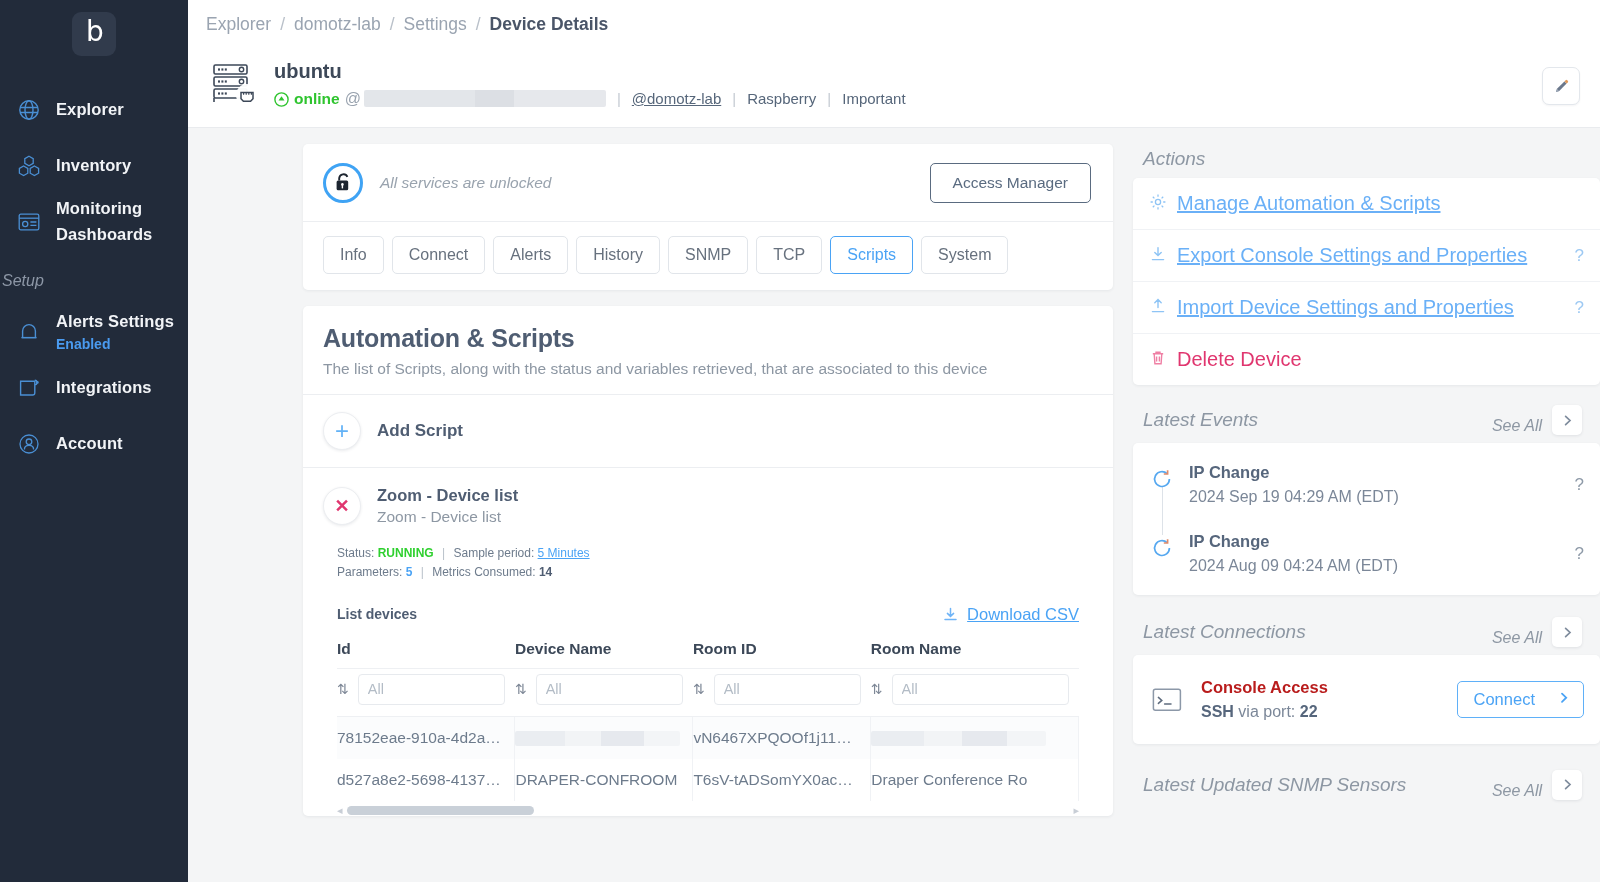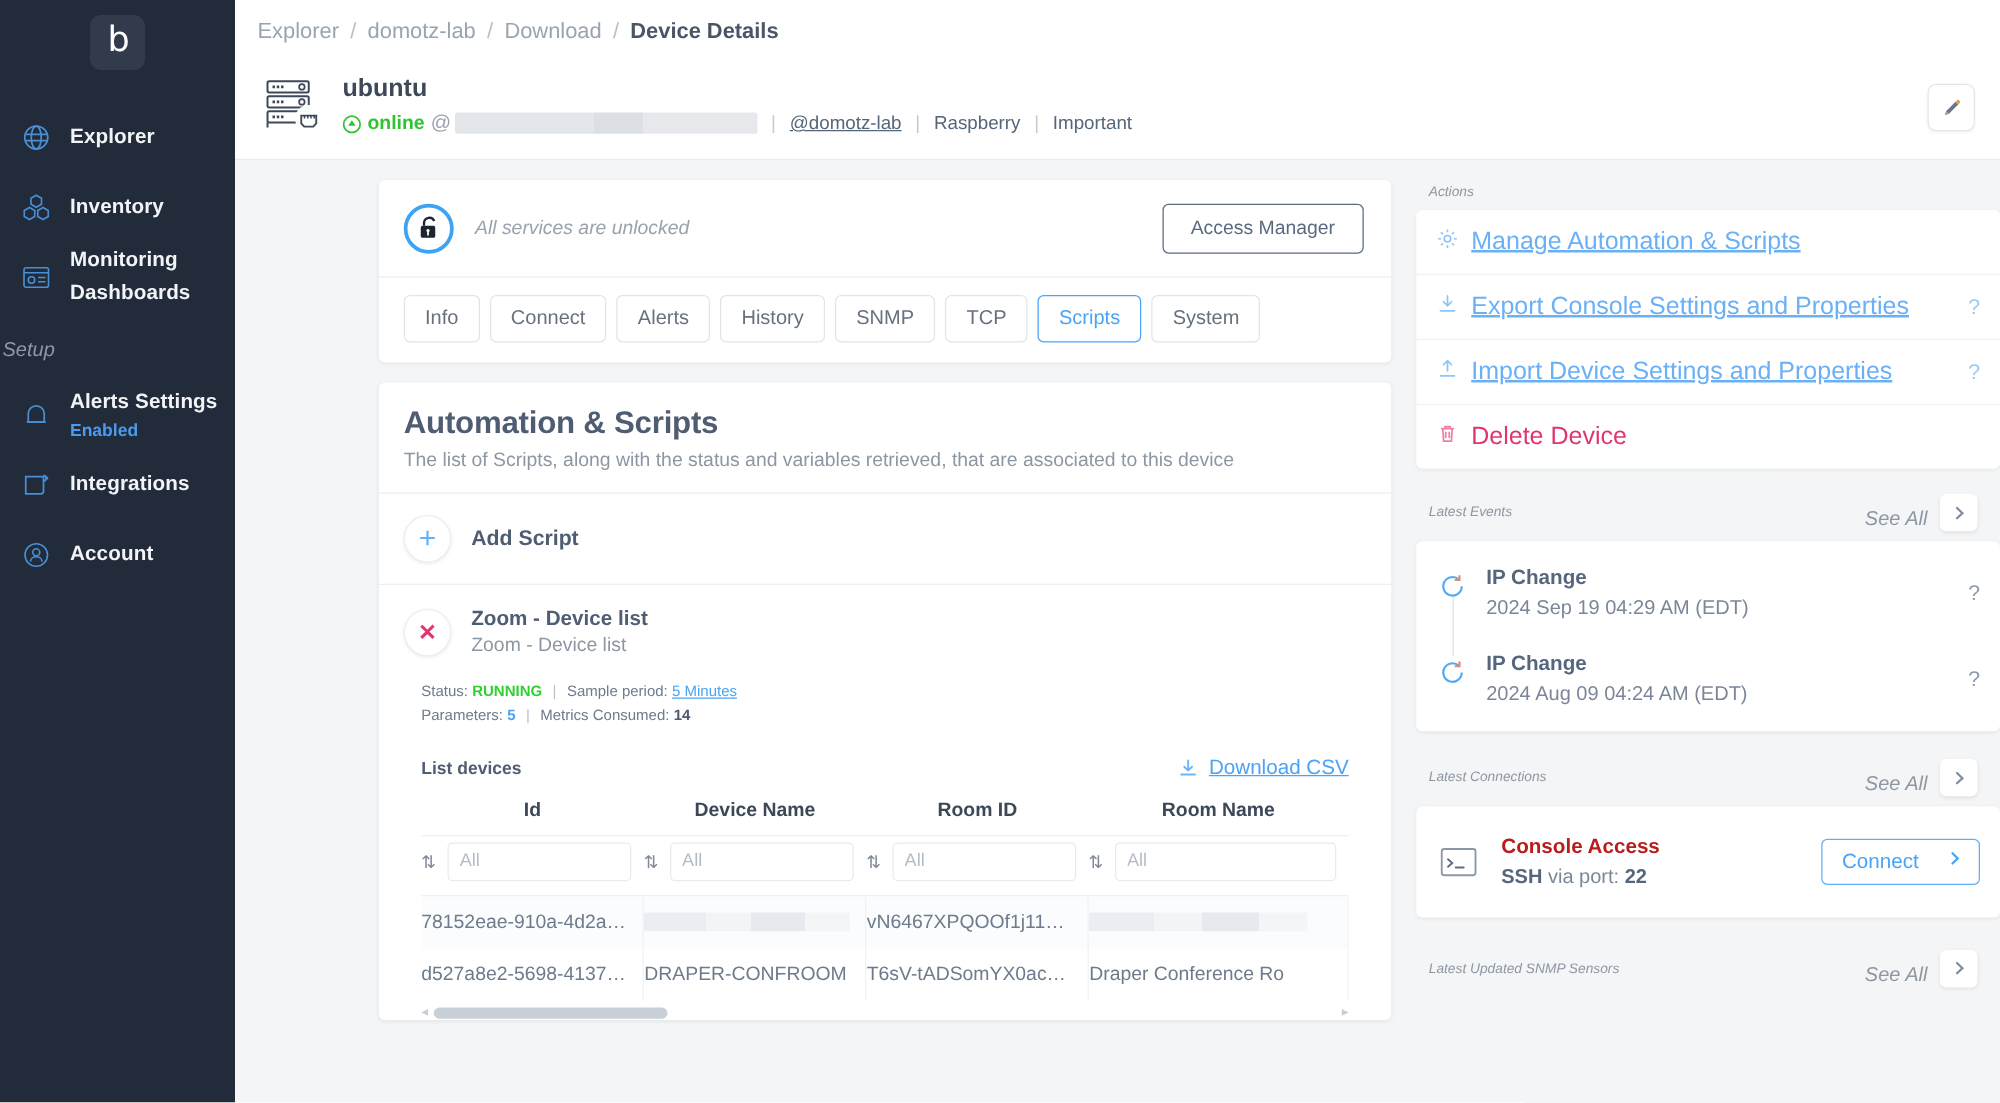--- a/index.html
+++ b/index.html
@@ -169,21 +169,21 @@
   }
   .tbl-title { font-size: 14px; font-weight: 700; color: #4f5d72; }
   .dl-csv {
     display: flex; align-items: center; gap: 8px;
     color: #4aa3f5; font-size: 16.5px; text-decoration: underline;
     cursor: pointer;
   }
   .tbl-wrap { margin: 0 14px; overflow: hidden; }
   .tbl { width: 100%; border-collapse: collapse; table-layout: fixed; }
   .tbl th {
-    text-align: center; font-size: 15.5px; font-weight: 700; color: #3c4858;
+    text-align: left; font-size: 15.5px; font-weight: 700; color: #3c4858;
     padding: 6px 0 10px 0; border-bottom: 1px solid #eef0f3;
   }
   .tbl td.filt { padding: 5px 10px 11px 0; border-bottom: 1px solid #eef0f3; }
   .filt-in { display: flex; align-items: center; gap: 9px; }
   .sorticon { color: #7d8796; font-size: 14px; cursor: pointer; user-select: none; }
   .fbox {
     flex: 1; height: 31px; border: 1px solid #e7eaee; border-radius: 4px;
     background: #fff; font-size: 14.5px; color: #9aa4b0;
     padding: 0 9px; font-family: "Liberation Sans", sans-serif;
     min-width: 0;
@@ -209,21 +209,21 @@
   .hthumb {
     position: absolute; left: 0; top: 0; height: 9px; width: 26%;
     background: #c9d0d8; border-radius: 5px; cursor: pointer;
   }
 
   
   .grp-head {
     display: flex; align-items: center; justify-content: space-between;
     padding: 6px 18px 8px 10px;
   }
-  .grp-title { font-size: 11px; font-style: italic; color: #8d97a3; }
+  .grp-title { font-size: 19px; font-style: italic; color: #8d97a3; }
   .grp-right { display: flex; align-items: flex-end; gap: 10px; }
   .see-all { font-size: 16px; font-style: italic; color: #8d97a3; cursor: pointer; }
   .chev-btn {
     width: 30px; height: 30px; border-radius: 5px; background: #fff;
     display: flex; align-items: center; justify-content: center;
     box-shadow: 0 1px 3px rgba(40,50,70,.10); cursor: pointer;
     color: #7e8b9c;
   }
   .panel { background: #fff; border-radius: 5px; box-shadow: 0 1px 3px rgba(40,50,70,.07); }
   .act-item {
@@ -353,21 +353,21 @@
   </div>
 
   <div class="main">
 
     <div class="topbar">
       <div class="crumbs">
         <a>Explorer</a>
         <span class="sep">/</span>
         <a>domotz-lab</a>
         <span class="sep">/</span>
-        <a>Download</a>
+        <a>Settings</a>
         <span class="sep">/</span>
         <span class="cur">Device Details</span>
       </div>
 
       <div class="devhdr">
         <div class="dev-icon">
           <svg width="56" height="56" viewBox="0 0 56 56" fill="none">
             <g stroke="#3d4858" stroke-width="1.6">
               <rect x="8" y="10" width="33" height="9" rx="1.4" fill="#fff"></rect>
               <rect x="8" y="22" width="33" height="9" rx="1.4" fill="#fff"></rect>

